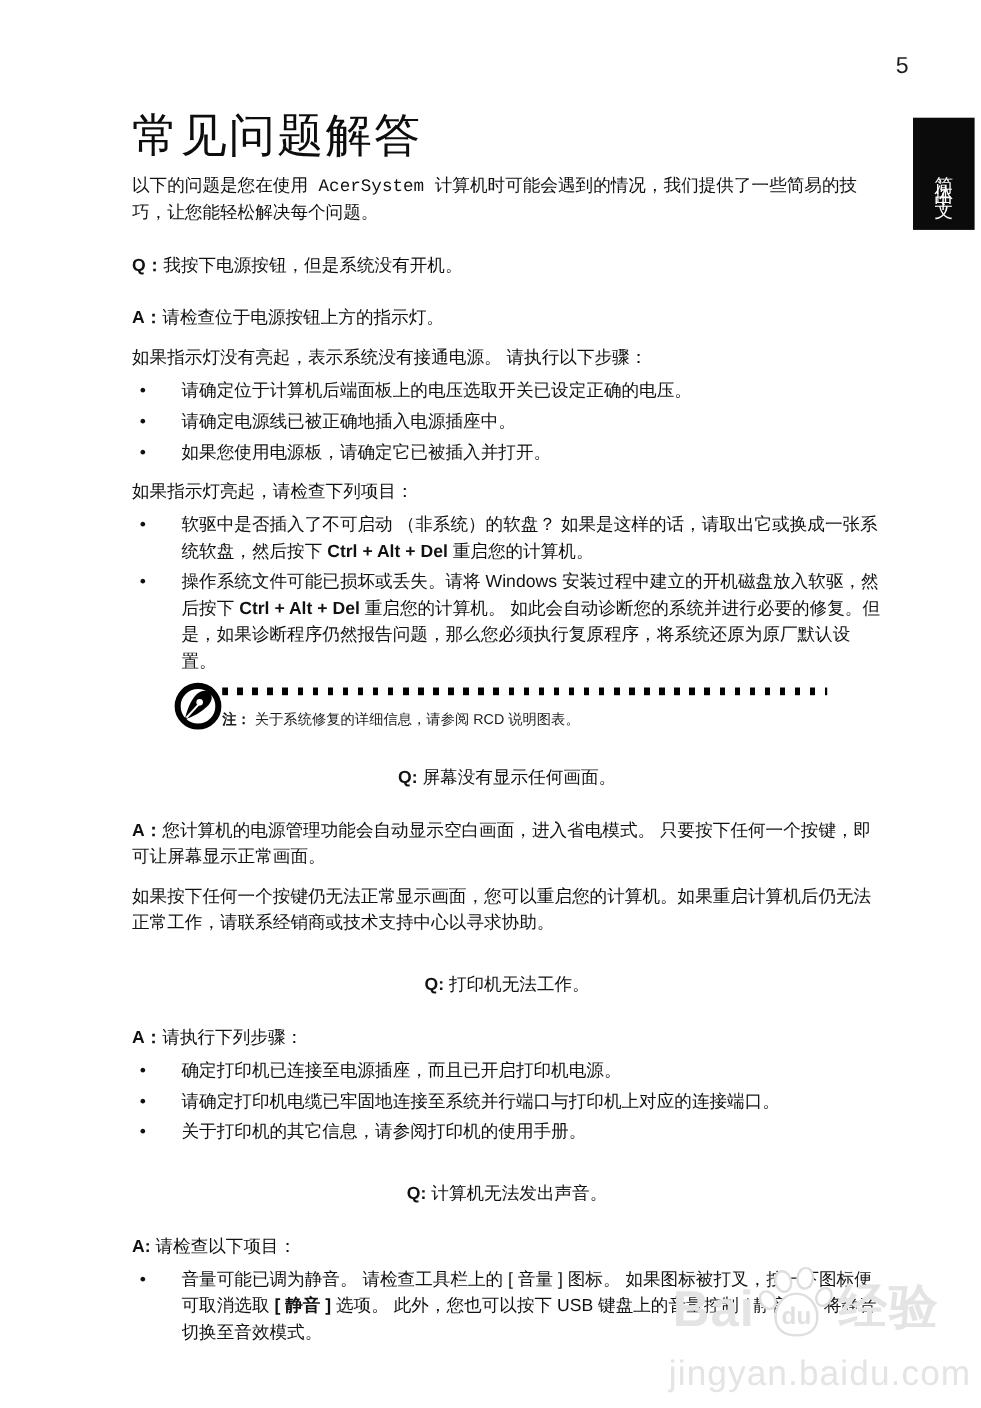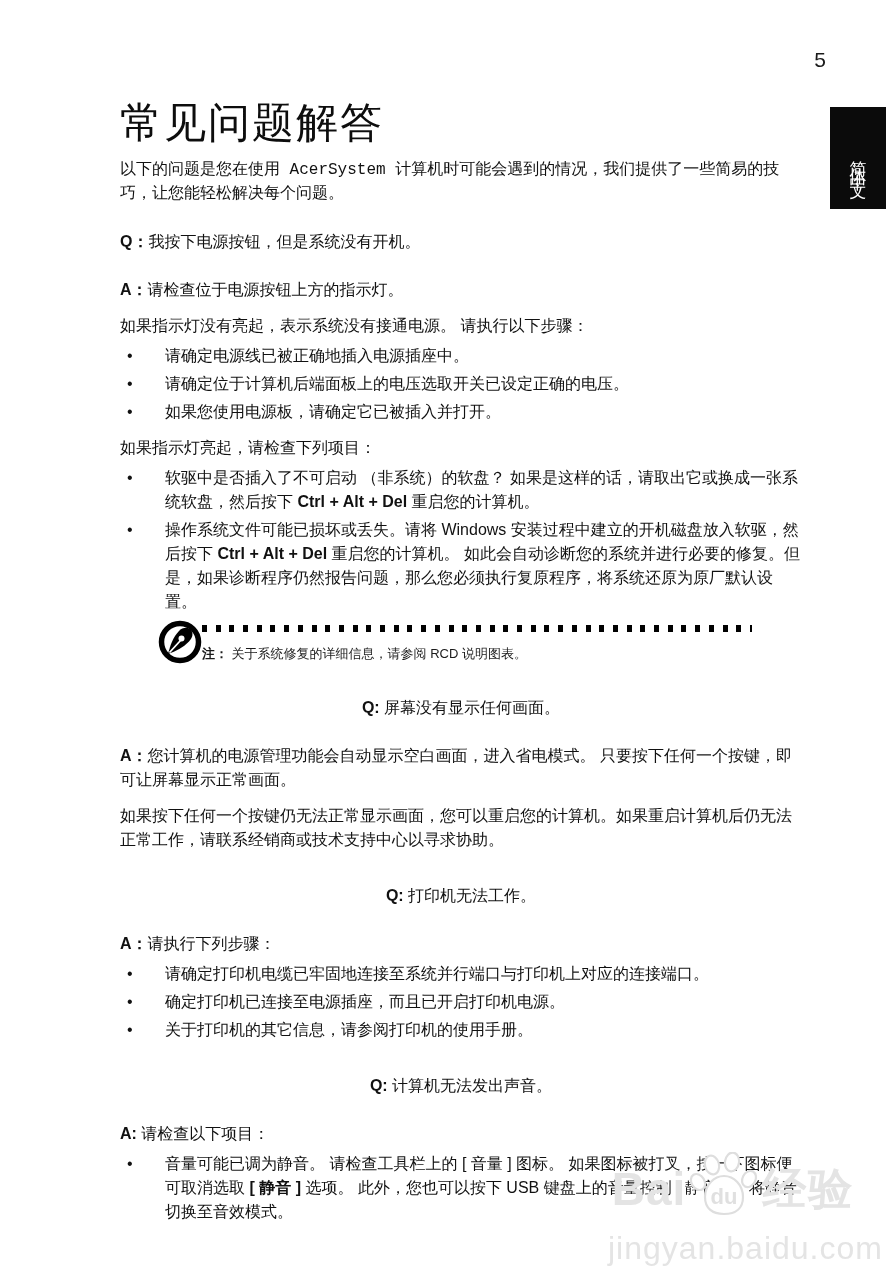--- a/index.html
+++ b/index.html
@@ -120,22 +120,22 @@
 
     <p class="intro">以下的问题是您在使用 AcerSystem 计算机时可能会遇到的情况，我们提供了一些简易的技巧，让您能轻松解决每个问题。</p>
 
     <p class="qline"><b>Q：</b><span>我按下电源按钮，但是系统没有开机。</span></p>
 
     <p class="qline"><b>A：</b><span>请检查位于电源按钮上方的指示灯。</span></p>
 
     <p class="body">如果指示灯没有亮起，表示系统没有接通电源。 请执行以下步骤：</p>
 
     <ul class="plain">
+      <li>请确定位于计算机后端面板上的电压选取开关已设定正确的电压。</li>
       <li>请确定电源线已被正确地插入电源插座中。</li>
-      <li>请确定位于计算机后端面板上的电压选取开关已设定正确的电压。</li>
       <li>如果您使用电源板，请确定它已被插入并打开。</li>
     </ul>
 
     <p class="body">如果指示灯亮起，请检查下列项目：</p>
 
     <ul class="plain">
       <li><span>软驱中是否插入了不可启动 （非系统）的软盘？ 如果是这样的话，请取出它或换成一张系统软盘，然后按下 </span><b class="key">Ctrl + Alt + Del</b><span> 重启您的计算机。</span></li>
       <li><span>操作系统文件可能已损坏或丢失。请将 Windows 安装过程中建立的开机磁盘放入软驱，然后按下 </span><b class="key">Ctrl + Alt + Del</b><span> 重启您的计算机。 如此会自动诊断您的系统并进行必要的修复。但是，如果诊断程序仍然报告问题，那么您必须执行复原程序，将系统还原为原厂默认设置。</span></li>
     </ul>
 
@@ -156,22 +156,22 @@
 
     <p class="qline"><b>A：</b><span>您计算机的电源管理功能会自动显示空白画面，进入省电模式。 只要按下任何一个按键，即可让屏幕显示正常画面。</span></p>
 
     <p class="body">如果按下任何一个按键仍无法正常显示画面，您可以重启您的计算机。如果重启计算机后仍无法正常工作，请联系经销商或技术支持中心以寻求协助。</p>
 
     <p class="qline section-gap"><b>Q:</b><span> 打印机无法工作。</span></p>
 
     <p class="qline"><b>A：</b><span>请执行下列步骤：</span></p>
 
     <ul class="plain">
+      <li>确定打印机已连接至电源插座，而且已开启打印机电源。</li>
       <li>请确定打印机电缆已牢固地连接至系统并行端口与打印机上对应的连接端口。</li>
-      <li>确定打印机已连接至电源插座，而且已开启打印机电源。</li>
       <li>关于打印机的其它信息，请参阅打印机的使用手册。</li>
     </ul>
 
     <p class="qline section-gap"><b>Q:</b><span> 计算机无法发出声音。</span></p>
 
     <p class="qline"><b>A:</b><span> 请检查以下项目：</span></p>
 
     <ul class="plain">
       <li><span>音量可能已调为静音。 请检查工具栏上的 [ 音量 ] 图标。 如果图标被打叉，按一下图标便可取消选取 </span><b class="key">[ 静音 ]</b><span> 选项。 此外，您也可以按下 USB 键盘上的音量控制 / 静音钮，将静音切换至音效模式。</span></li>
     </ul>

